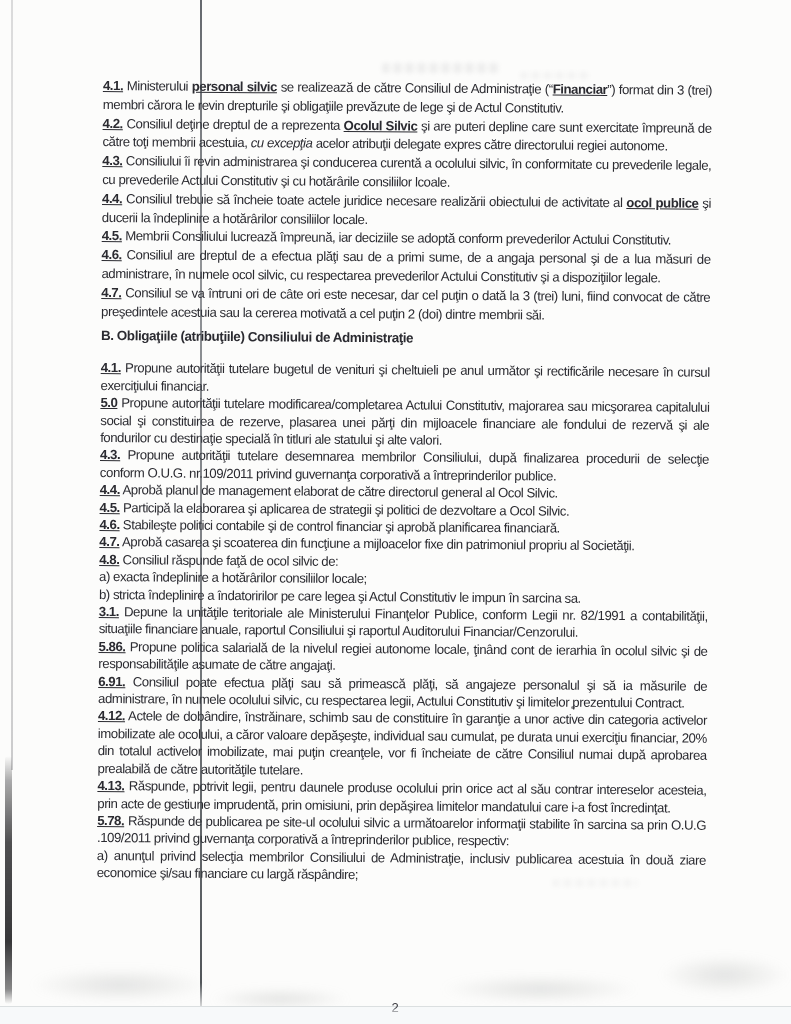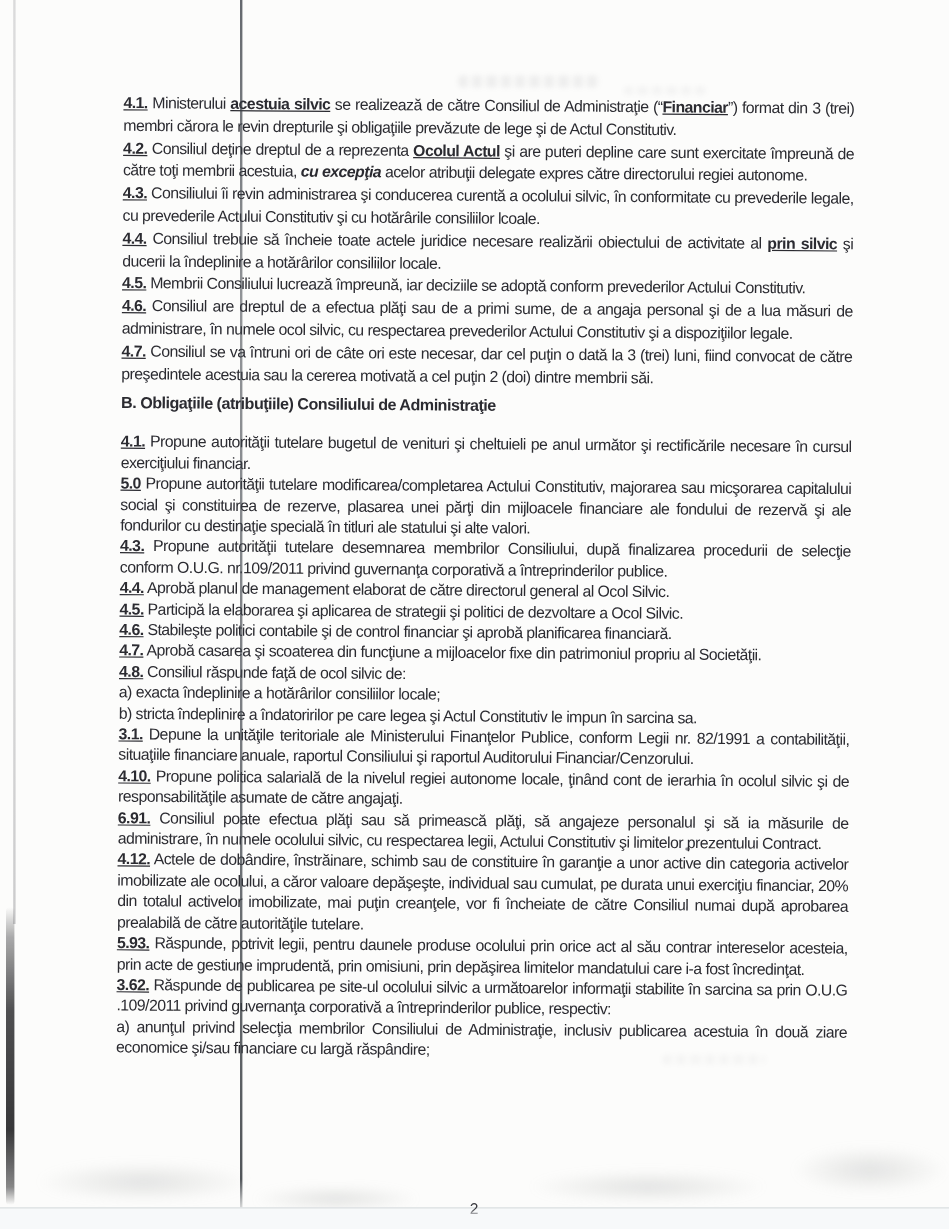--- a/index.html
+++ b/index.html
@@ -31,21 +31,21 @@
     transform-origin: left top;
   }
   .para {
     text-align: justify;
     line-height: 18.8px;
   }
   .section-b .para {
     line-height: 17.4px;
   }
   .para .b { font-weight: bold; text-decoration: underline; }
-  .para .i { font-style: italic; font-weight: bold; }
+  .para .i { font-style: italic; }
   .heading {
     font-size: 13.4px;
     font-weight: bold;
     line-height: 20px;
     margin: 5px 0 13px 0;
     letter-spacing: -0.4px;
   }
   
   .fold-line {
     position: absolute;
@@ -151,46 +151,46 @@
 <body>
 
 <div class="page">
 
   <div class="smudge s1"></div>
   <div class="smudge s2"></div>
   <div class="smudge s3"></div>
 
   <div class="doc">
     <div class="section section-a">
-        <div class="para"><span class="b ">4.1.</span><span class=""> Ministerului </span><span class="b ">acestuia silvic</span><span class=""> se realizează de către Consiliul de Administraţie (“</span><span class="b ">Financiar</span><span class="">”) format din 3 (trei) membri cărora le revin drepturile şi obligaţiile prevăzute de lege şi de Actul Constitutiv.</span></div>
-        <div class="para"><span class="b ">4.2.</span><span class=""> Consiliul deţine dreptul de a reprezenta </span><span class="b ">Ocolul Actul</span><span class=""> şi are puteri depline care sunt exercitate împreună de către toţi membrii acestuia, </span><span class="i">cu excepţia</span><span class=""> acelor atribuţii delegate expres către directorului regiei autonome.</span></div>
+        <div class="para"><span class="b ">4.1.</span><span class=""> Ministerului </span><span class="b ">personal silvic</span><span class=""> se realizează de către Consiliul de Administraţie (“</span><span class="b ">Financiar</span><span class="">”) format din 3 (trei) membri cărora le revin drepturile şi obligaţiile prevăzute de lege şi de Actul Constitutiv.</span></div>
+        <div class="para"><span class="b ">4.2.</span><span class=""> Consiliul deţine dreptul de a reprezenta </span><span class="b ">Ocolul Silvic</span><span class=""> şi are puteri depline care sunt exercitate împreună de către toţi membrii acestuia, </span><span class="i">cu excepţia</span><span class=""> acelor atribuţii delegate expres către directorului regiei autonome.</span></div>
         <div class="para"><span class="b ">4.3.</span><span class=""> Consiliului îi revin administrarea şi conducerea curentă a ocolului silvic, în conformitate cu prevederile legale, cu prevederile Actului Constitutiv şi cu hotărârile consiliilor lcoale.</span></div>
-        <div class="para"><span class="b ">4.4.</span><span class=""> Consiliul trebuie să încheie toate actele juridice necesare realizării obiectului de activitate al </span><span class="b ">prin silvic</span><span class=""> şi ducerii la îndeplinire a hotărârilor consiliilor locale.</span></div>
+        <div class="para"><span class="b ">4.4.</span><span class=""> Consiliul trebuie să încheie toate actele juridice necesare realizării obiectului de activitate al </span><span class="b ">ocol publice</span><span class=""> şi ducerii la îndeplinire a hotărârilor consiliilor locale.</span></div>
         <div class="para"><span class="b ">4.5.</span><span class=""> Membrii Consiliului lucrează împreună, iar deciziile se adoptă conform prevederilor Actului Constitutiv.</span></div>
         <div class="para"><span class="b ">4.6.</span><span class=""> Consiliul are dreptul de a efectua plăţi sau de a primi sume, de a angaja personal şi de a lua măsuri de administrare, în numele ocol silvic, cu respectarea prevederilor Actului Constitutiv şi a dispoziţiilor legale.</span></div>
         <div class="para"><span class="b ">4.7.</span><span class=""> Consiliul se va întruni ori de câte ori este necesar, dar cel puţin o dată la 3 (trei) luni, fiind convocat de către preşedintele acestuia sau la cererea motivată a cel puţin 2 (doi) dintre membrii săi.</span></div>
       </div>
     <div class="heading">B. Obligaţiile (atribuţiile) Consiliului de Administraţie</div>
     <div class="section section-b">
         <div class="para"><span class="b ">4.1.</span><span class=""> Propune autorităţii tutelare bugetul de venituri şi cheltuieli pe anul următor şi rectificările necesare în cursul exerciţiului financiar.</span></div>
         <div class="para"><span class="b ">5.0</span><span class=""> Propune autorităţii tutelare modificarea/completarea Actului Constitutiv, majorarea sau micşorarea capitalului social şi constituirea de rezerve, plasarea unei părţi din mijloacele financiare ale fondului de rezervă şi ale fondurilor cu destinaţie specială în titluri ale statului şi alte valori.</span></div>
         <div class="para"><span class="b ">4.3.</span><span class=""> Propune autorităţii tutelare desemnarea membrilor Consiliului, după finalizarea procedurii de selecţie conform O.U.G. nr.109/2011 privind guvernanţa corporativă a întreprinderilor publice.</span></div>
         <div class="para"><span class="b ">4.4.</span><span class=""> Aprobă planul de management elaborat de către directorul general al Ocol Silvic.</span></div>
         <div class="para"><span class="b ">4.5.</span><span class=""> Participă la elaborarea şi aplicarea de strategii şi politici de dezvoltare a Ocol Silvic.</span></div>
         <div class="para"><span class="b ">4.6.</span><span class=""> Stabileşte politici contabile şi de control financiar şi aprobă planificarea financiară.</span></div>
         <div class="para"><span class="b ">4.7.</span><span class=""> Aprobă casarea şi scoaterea din funcţiune a mijloacelor fixe din patrimoniul propriu al Societăţii.</span></div>
         <div class="para"><span class="b ">4.8.</span><span class=""> Consiliul răspunde faţă de ocol silvic de:</span></div>
         <div class="para"><span class="">a) exacta îndeplinire a hotărârilor consiliilor locale;</span></div>
         <div class="para"><span class="">b) stricta îndeplinire a îndatoririlor pe care legea şi Actul Constitutiv le impun în sarcina sa.</span></div>
         <div class="para"><span class="b ">3.1.</span><span class=""> Depune la unităţile teritoriale ale Ministerului Finanţelor Publice, conform Legii nr. 82/1991 a contabilităţii, situaţiile financiare anuale, raportul Consiliului şi raportul Auditorului Financiar/Cenzorului.</span></div>
-        <div class="para"><span class="b ">4.10.</span><span class=""> Propune politica salarială de la nivelul regiei autonome locale, ţinând cont de ierarhia în ocolul silvic şi de responsabilităţile asumate de către angajaţi.</span></div>
+        <div class="para"><span class="b ">5.86.</span><span class=""> Propune politica salarială de la nivelul regiei autonome locale, ţinând cont de ierarhia în ocolul silvic şi de responsabilităţile asumate de către angajaţi.</span></div>
         <div class="para"><span class="b ">6.91.</span><span class=""> Consiliul poate efectua plăţi sau să primească plăţi, să angajeze personalul şi să ia măsurile de administrare, în numele ocolului silvic, cu respectarea legii, Actului Constitutiv şi limitelor prezentului Contract.</span></div>
         <div class="para"><span class="b ">4.12.</span><span class=""> Actele de dobândire, înstrăinare, schimb sau de constituire în garanţie a unor active din categoria activelor imobilizate ale ocolului, a căror valoare depăşeşte, individual sau cumulat, pe durata unui exerciţiu financiar, 20% din totalul activelor imobilizate, mai puţin creanţele, vor fi încheiate de către Consiliul numai după aprobarea prealabilă de către autorităţile tutelare.</span></div>
-        <div class="para"><span class="b ">5.93.</span><span class=""> Răspunde, potrivit legii, pentru daunele produse ocolului prin orice act al său contrar intereselor acesteia, prin acte de gestiune imprudentă, prin omisiuni, prin depăşirea limitelor mandatului care i-a fost încredinţat.</span></div>
-        <div class="para"><span class="b ">3.62.</span><span class=""> Răspunde de publicarea pe site-ul ocolului silvic a următoarelor informaţii stabilite în sarcina sa prin O.U.G .109/2011 privind guvernanţa corporativă a întreprinderilor publice, respectiv:</span></div>
+        <div class="para"><span class="b ">4.13.</span><span class=""> Răspunde, potrivit legii, pentru daunele produse ocolului prin orice act al său contrar intereselor acesteia, prin acte de gestiune imprudentă, prin omisiuni, prin depăşirea limitelor mandatului care i-a fost încredinţat.</span></div>
+        <div class="para"><span class="b ">5.78.</span><span class=""> Răspunde de publicarea pe site-ul ocolului silvic a următoarelor informaţii stabilite în sarcina sa prin O.U.G .109/2011 privind guvernanţa corporativă a întreprinderilor publice, respectiv:</span></div>
         <div class="para"><span class="">a) anunţul privind selecţia membrilor Consiliului de Administraţie, inclusiv publicarea acestuia în două ziare economice şi/sau financiare cu largă răspândire;</span></div>
       </div>
   </div>
 
   <div class="ink-dot"></div>
 
   <div class="blotch b1"></div>
   <div class="blotch b2"></div>
   <div class="blotch b3"></div>
   <div class="blotch b4"></div>

